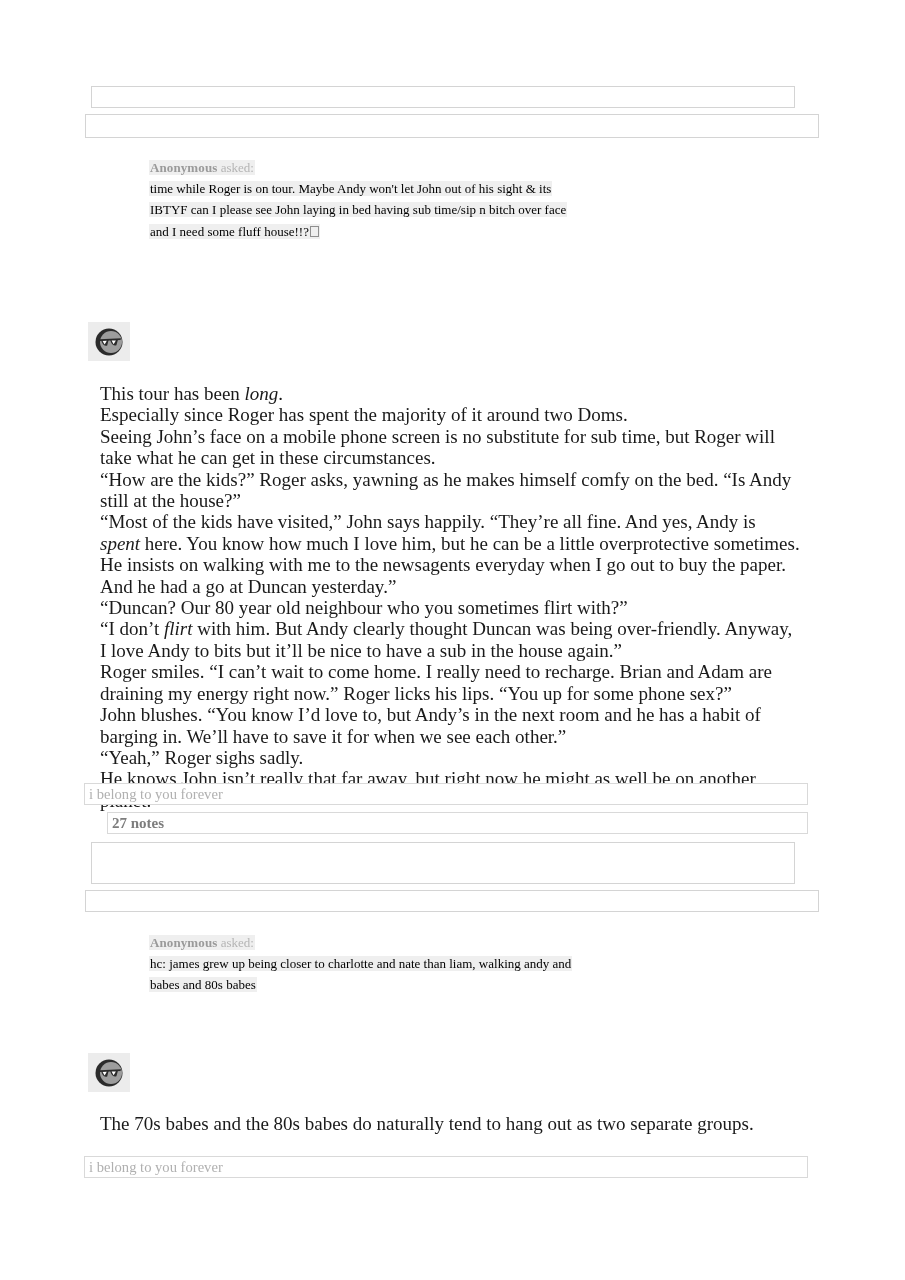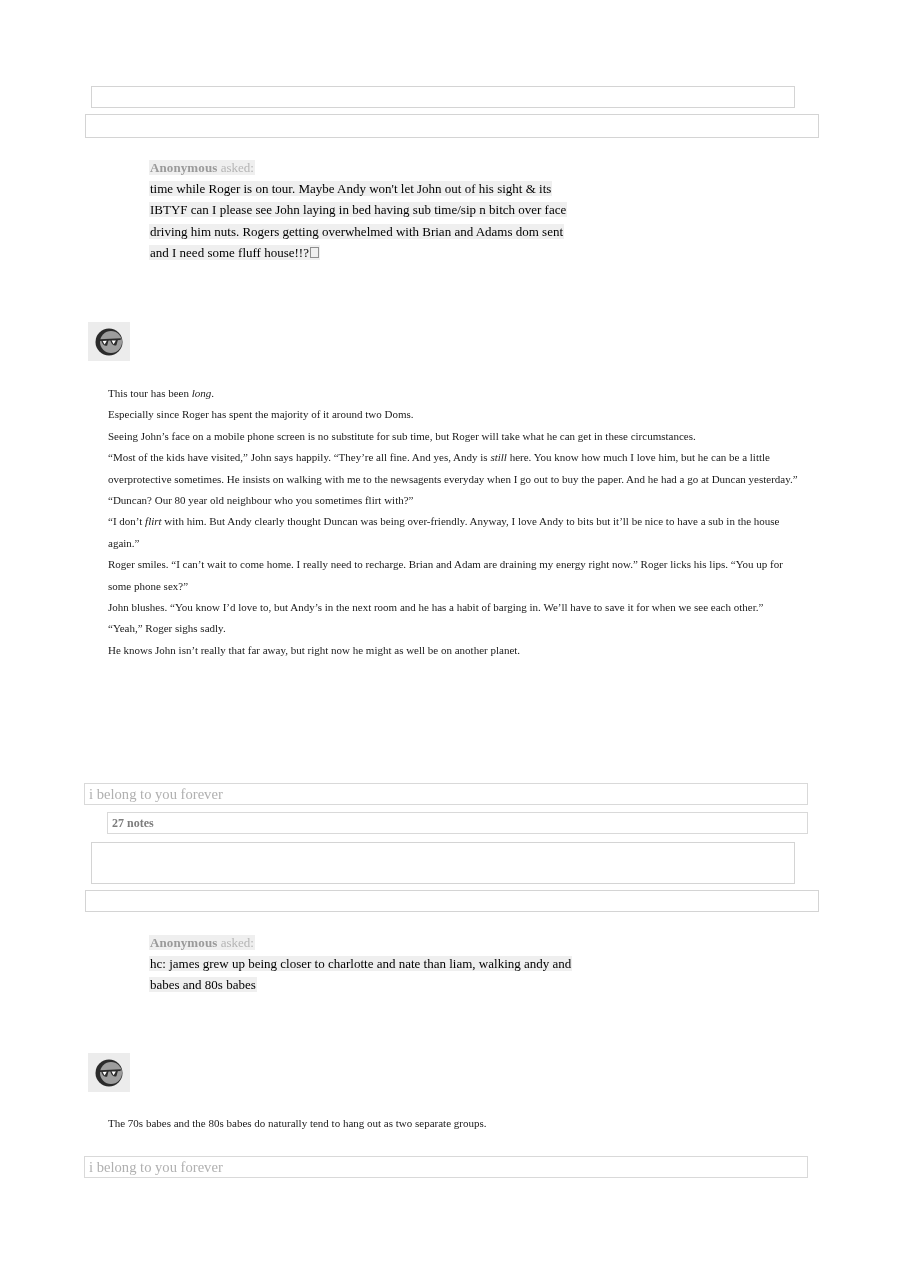--- a/index.html
+++ b/index.html
@@ -76,23 +76,23 @@
     background: #ececec;
     display: flex;
     align-items: center;
     justify-content: center;
   }
   .avatar-box svg { display: block; }
 
   
   .body-text {
     position: absolute;
-    left: 108px;
+    left: 100px;
     width: 700px;
-    font-size: 11px;
+    font-size: 19px;
     line-height: 21.4px;
     color: #1a1a1a;
   }
   .body-text p {
     margin: 0;
   }
   .body-text em { font-style: italic; }
 
   
   .tag-row {
@@ -109,61 +109,61 @@
     white-space: nowrap;
     overflow: hidden;
   }
   .notes-row {
     position: absolute;
     left: 107px;
     width: 701px;
     height: 22px;
     border: 1px solid #d9d9d9;
     background: #ffffff;
-    font-size: 12px;
+    font-size: 15px;
     line-height: 20px;
     font-weight: bold;
     color: #7d7d7d;
     padding-left: 4px;
     white-space: nowrap;
     overflow: hidden;
   }
 </style>
 </head>
 <body>
 
 <div class="frame frame-inner" style="top:86px; height:22px;"></div>
 
 <div class="frame frame-wide" style="top:114px; height:24px;"></div>
 
 <div class="ask-block" style="top:157px;">
   <span class="ask-line"><span class="ask-text-hl"><span class="ask-asker">Anonymous</span><span class="ask-verb">&nbsp;<span>asked:</span></span></span></span>
   <span class="ask-line"><span class="ask-text-hl">time while Roger is on tour. Maybe Andy won't let John out of his sight &amp; its</span></span>
   <span class="ask-line"><span class="ask-text-hl">IBTYF can I please see John laying in bed having sub time/sip n bitch over face</span></span>
-  <span class="ask-line"><span class="ask-text-hl">driving him nuts. Rogers getting overwhelmed with Brian and Adams dom sent</span></span>
   <span class="ask-line"><span class="ask-text-hl"><span>and I need some fluff house!!?</span><span class="tofu"></span></span></span>
 </div>
 
 <div class="avatar-box" style="top:322px;">
   <svg width="30" height="30" viewBox="0 0 30 30">
     <circle cx="15" cy="15" r="13.5" fill="#2b2b2b"></circle>
     <circle cx="17" cy="15" r="11" fill="#9d9d9d"></circle>
     <path d="M5.5 12.2 L27 11.3 L26.6 13.0 L5.8 14.0 Z" fill="#2b2b2b"></path>
     <path d="M7.2 13.3 L14.6 13.0 L13.2 18.6 C11.0 19.4 8.4 18.0 7.2 13.3 Z" fill="#2b2b2b"></path>
     <path d="M16.2 12.9 L24.0 12.5 L22.4 18.2 C20.1 19.0 17.4 17.6 16.2 12.9 Z" fill="#2b2b2b"></path>
     <path d="M8.6 14.0 L12.8 13.8 L10.6 17.6 Z" fill="#ffffff"></path>
     <path d="M17.6 13.6 L21.9 13.4 L19.6 17.2 Z" fill="#ffffff"></path>
   </svg>
 </div>
 
 <div class="body-text" style="top:383px;">
   <p>This tour has been <em>long</em>.</p>
   <p>Especially since Roger has spent the majority of it around two Doms.</p>
   <p>Seeing John’s face on a mobile phone screen is no substitute for sub time, but Roger will take what he can get in these circumstances.</p>
-  <p><span>“Most of the kids have visited,” John says happily. “They’re all fine. And yes, Andy is </span><em>still</em><span> here. You know how much I love him, but he can be a little overprotective sometimes. He insists on walking with me to the newsagents everyday when I go out to buy the paper. And he had a go at Duncan yesterday.”</span></p>
+  <p>“How are the kids?” Roger asks, yawning as he makes himself comfy on the bed. “Is Andy still at the house?”</p>
+  <p><span>“Most of the kids have visited,” John says happily. “They’re all fine. And yes, Andy is </span><em>spent</em><span> here. You know how much I love him, but he can be a little overprotective sometimes. He insists on walking with me to the newsagents everyday when I go out to buy the paper. And he had a go at Duncan yesterday.”</span></p>
   <p>“Duncan? Our 80 year old neighbour who you sometimes flirt with?”</p>
   <p><span>“I don’t </span><em>flirt</em><span> with him. But Andy clearly thought Duncan was being over-friendly. Anyway, I love Andy to bits but it’ll be nice to have a sub in the house again.”</span></p>
   <p>Roger smiles. “I can’t wait to come home. I really need to recharge. Brian and Adam are draining my energy right now.” Roger licks his lips. “You up for some phone sex?”</p>
   <p>John blushes. “You know I’d love to, but Andy’s in the next room and he has a habit of barging in. We’ll have to save it for when we see each other.”</p>
   <p>“Yeah,” Roger sighs sadly.</p>
   <p>He knows John isn’t really that far away, but right now he might as well be on another planet.</p>
 </div>
 
 <div class="tag-row" style="top:783px;">
   <span>i belong to you forever</span>

